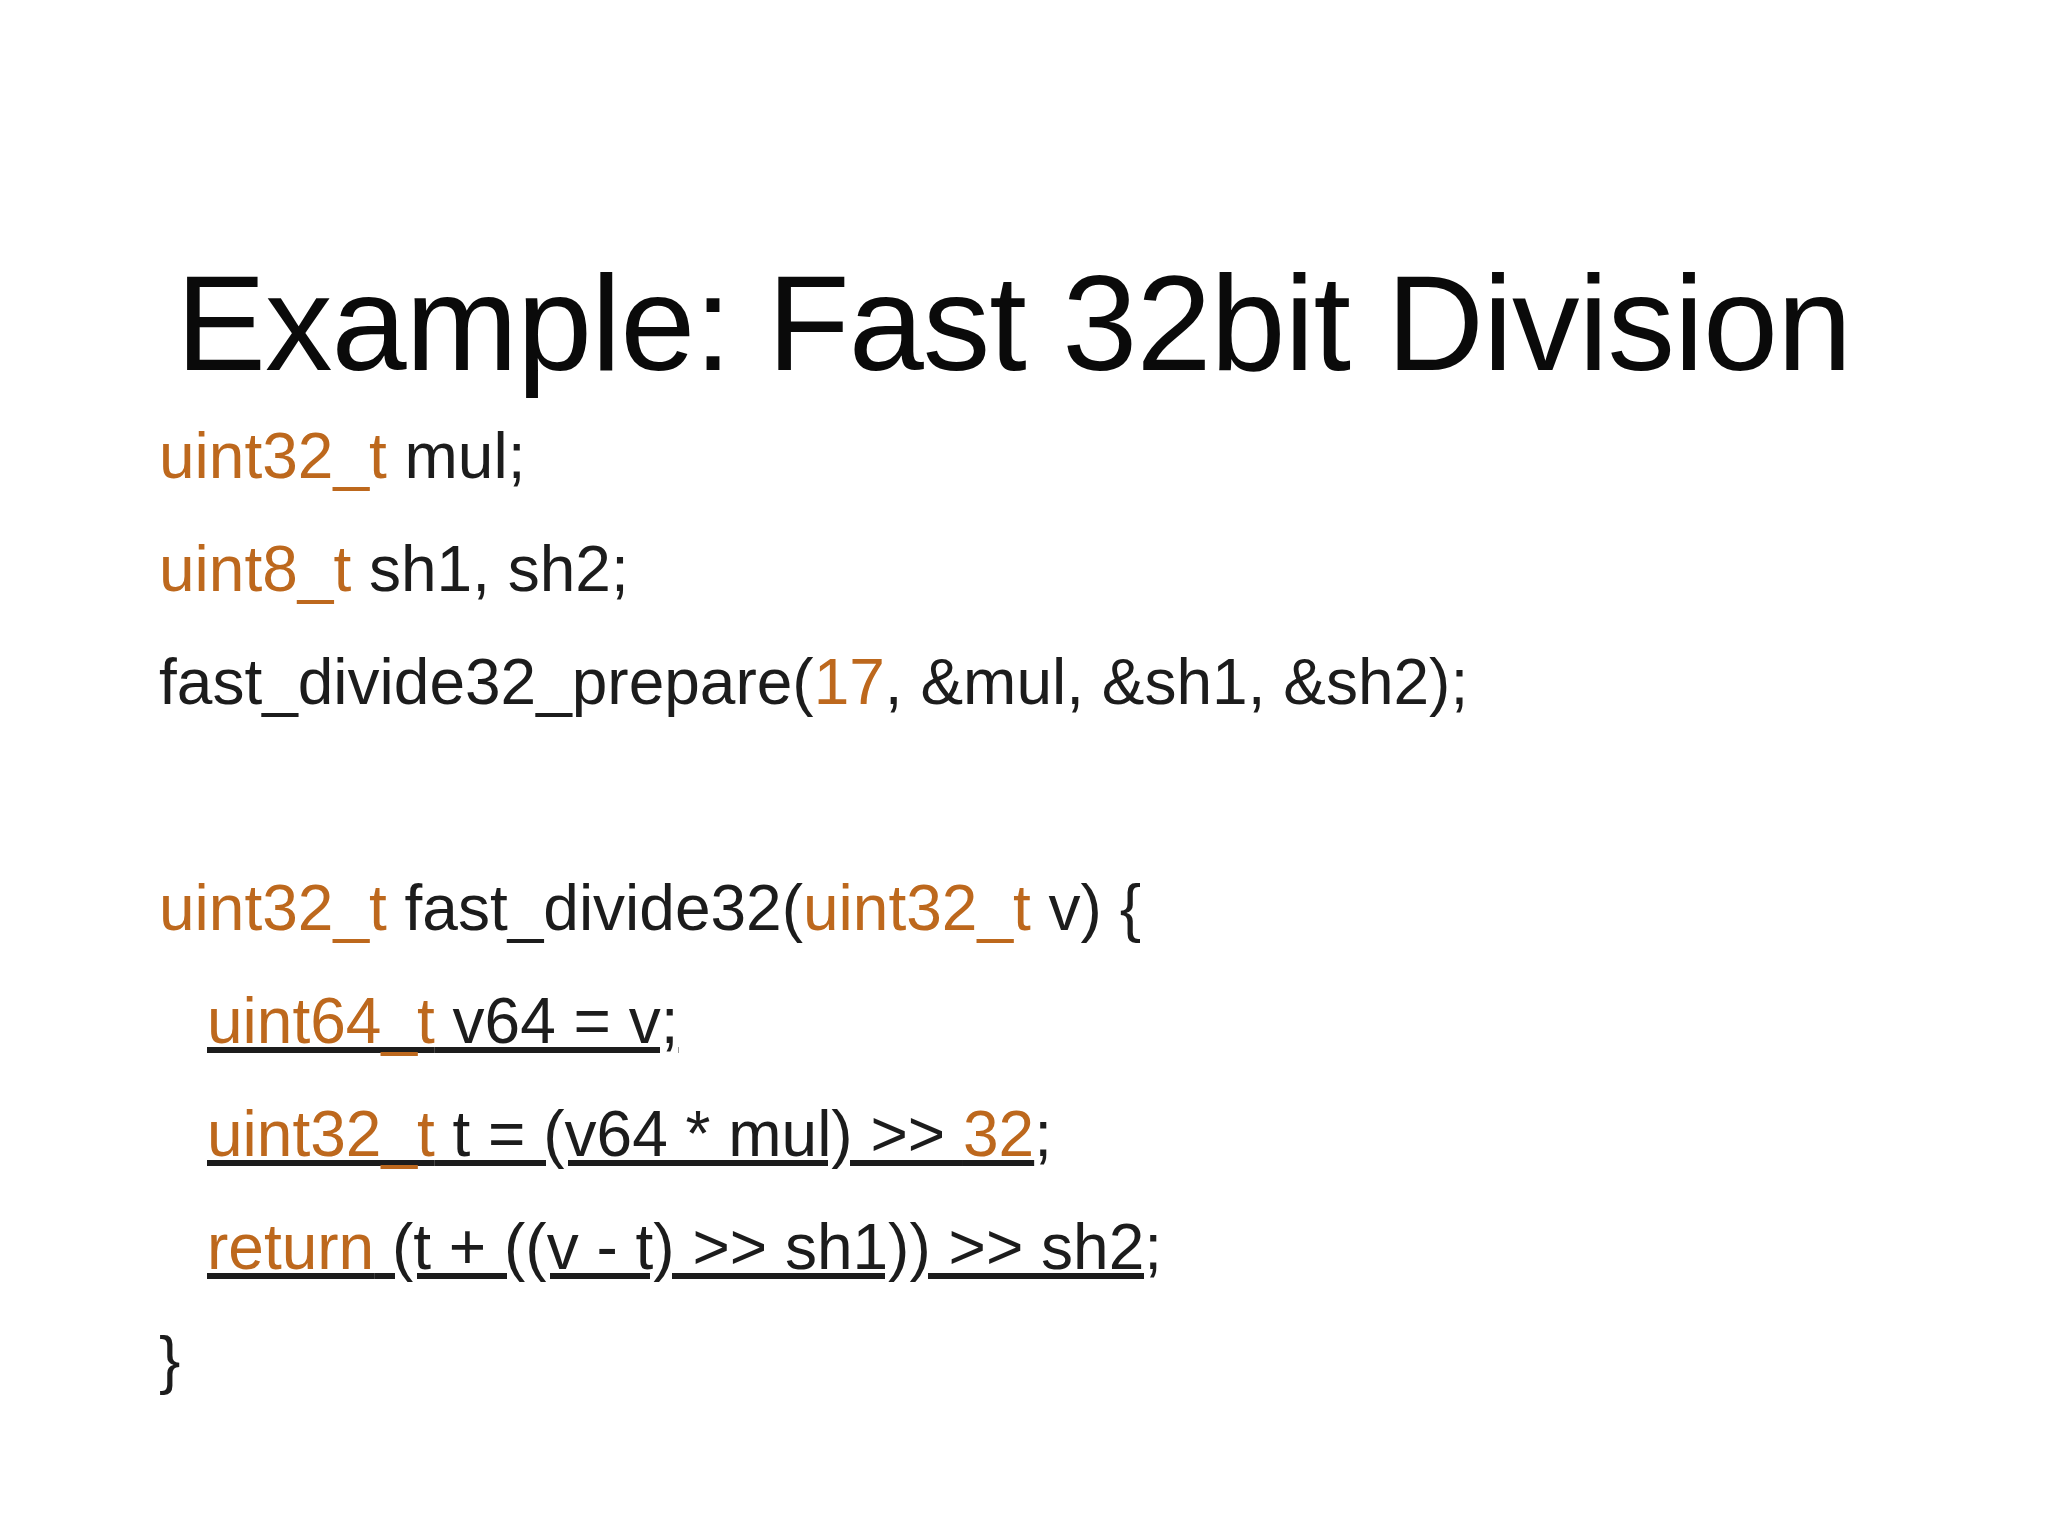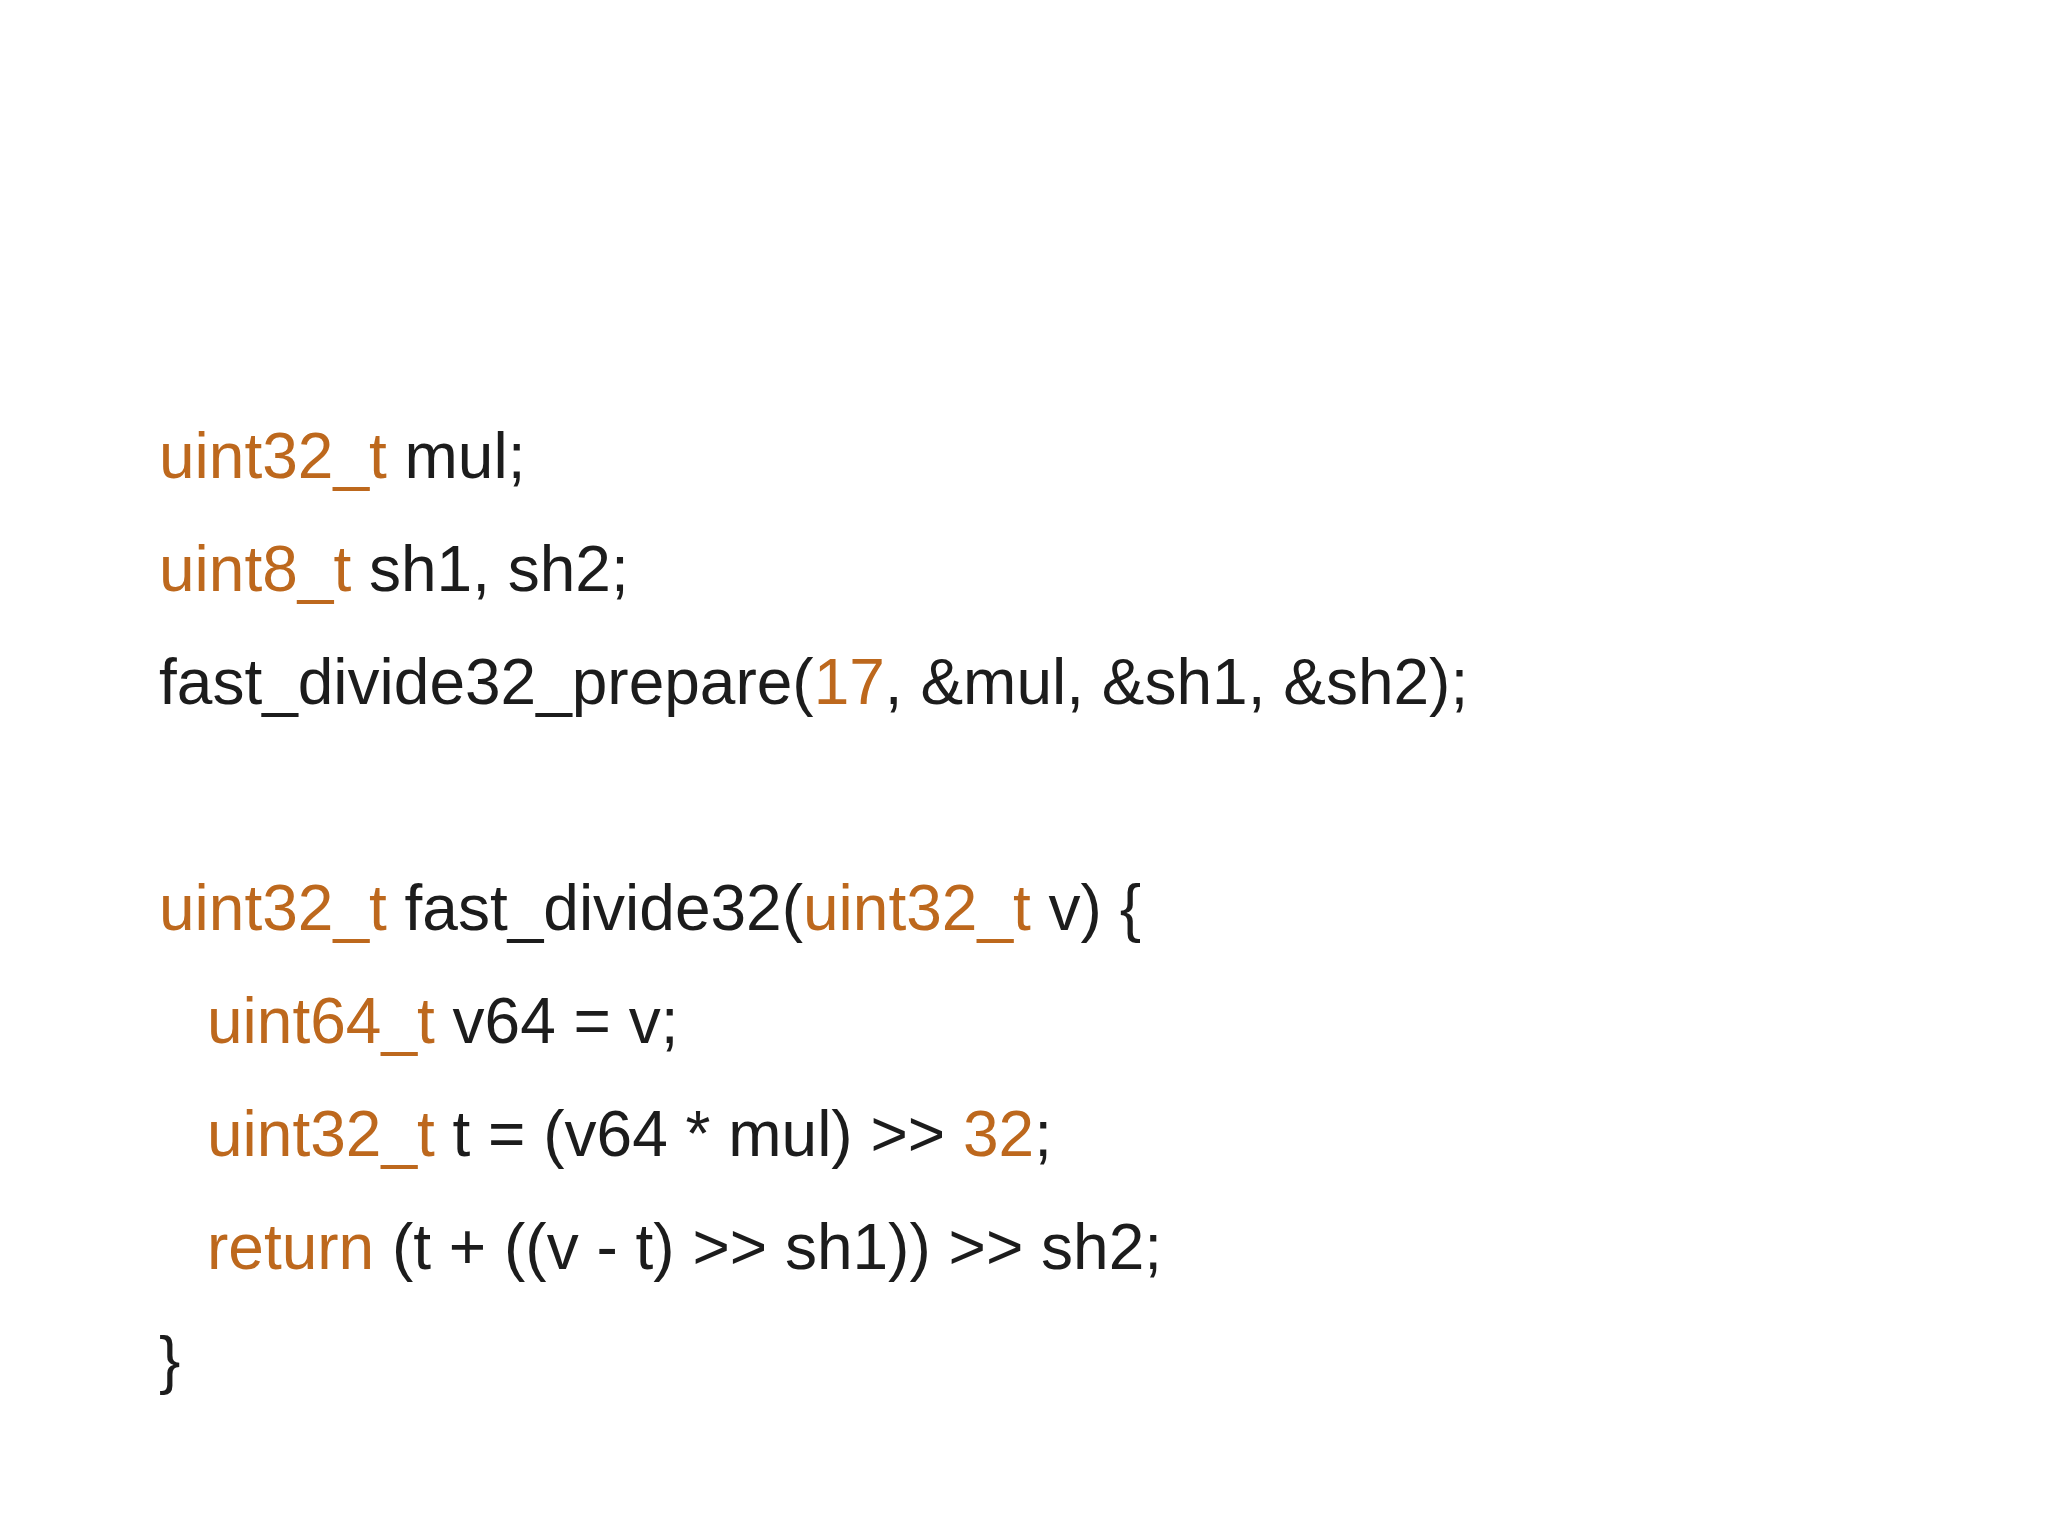--- a/index.html
+++ b/index.html
@@ -39,24 +39,26 @@
     line-height: 113px;
     color: #1c1c1c;
     white-space: pre;
   }
   .code-line {
     min-height: 113px;
     white-space: pre;
   }
   .code-line.indented {
     padding-left: 48px;
+    text-decoration: underline;
   }
   .kw {
     
   }
 </style>
 </head>
 <body style="background: rgb(255, 255, 255);">
 
 <div class="slide">
+  <h1 class="slide-title" style="color: rgb(10, 10, 10);">Example: Fast 32bit Division</h1>
 
   <div class="code-block" style="color: rgb(28, 28, 28);"><div class="code-line"><span class="kw" style="color: rgb(189, 104, 29);">uint32_t</span><span> mul;</span></div><div class="code-line"><span class="kw" style="color: rgb(189, 104, 29);">uint8_t</span><span> sh1, sh2;</span></div><div class="code-line"><span>fast_divide32_prepare(</span><span class="kw" style="color: rgb(189, 104, 29);">17</span><span>, &amp;mul, &amp;sh1, &amp;sh2);</span></div><div class="code-line">&nbsp;</div><div class="code-line"><span class="kw" style="color: rgb(189, 104, 29);">uint32_t</span><span> fast_divide32(</span><span class="kw" style="color: rgb(189, 104, 29);">uint32_t</span><span> v) {</span></div><div class="code-line indented"><span class="kw" style="color: rgb(189, 104, 29);">uint64_t</span><span> v64 = v;</span></div><div class="code-line indented"><span class="kw" style="color: rgb(189, 104, 29);">uint32_t</span><span> t = (v64 * mul) &gt;&gt; </span><span class="kw" style="color: rgb(189, 104, 29);">32</span><span>;</span></div><div class="code-line indented"><span class="kw" style="color: rgb(189, 104, 29);">return</span><span> (t + ((v - t) &gt;&gt; sh1)) &gt;&gt; sh2;</span></div><div class="code-line"><span>}</span></div></div>
 </div>
 
 </body></html>

